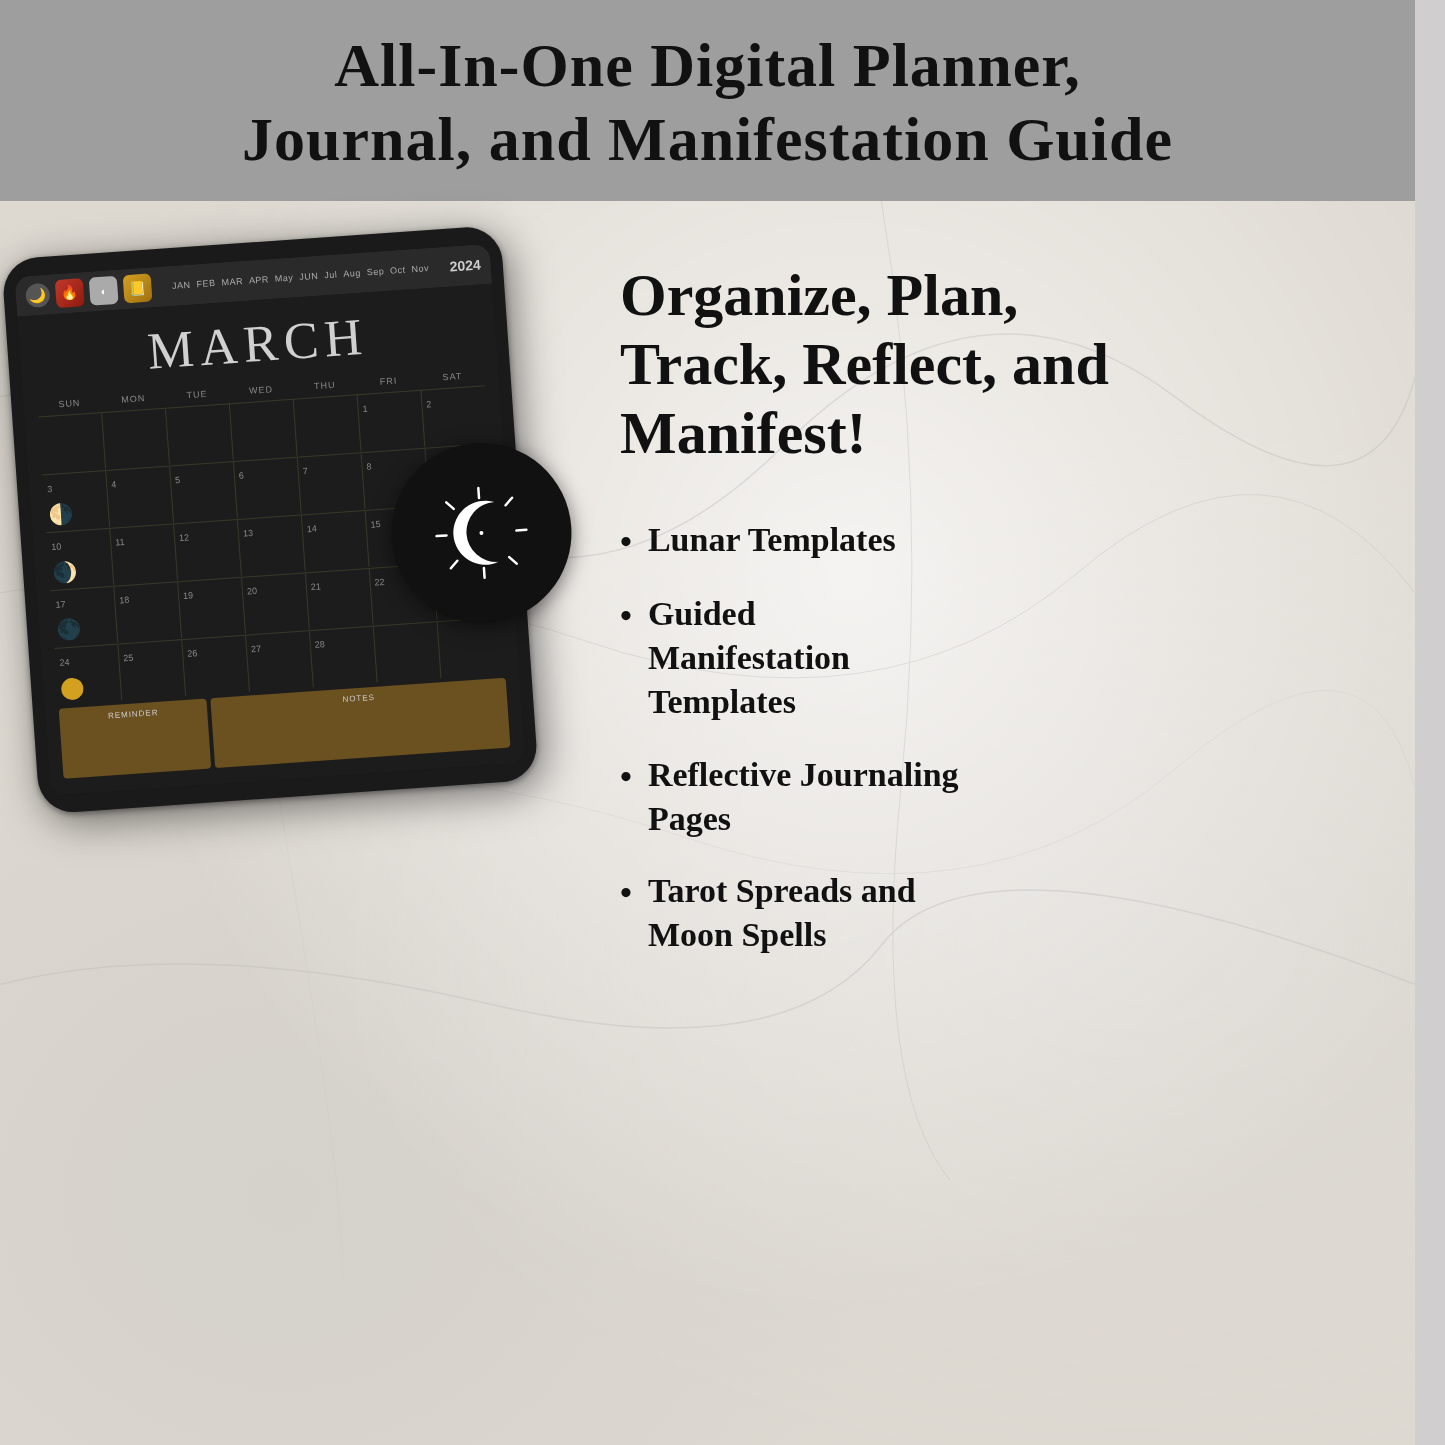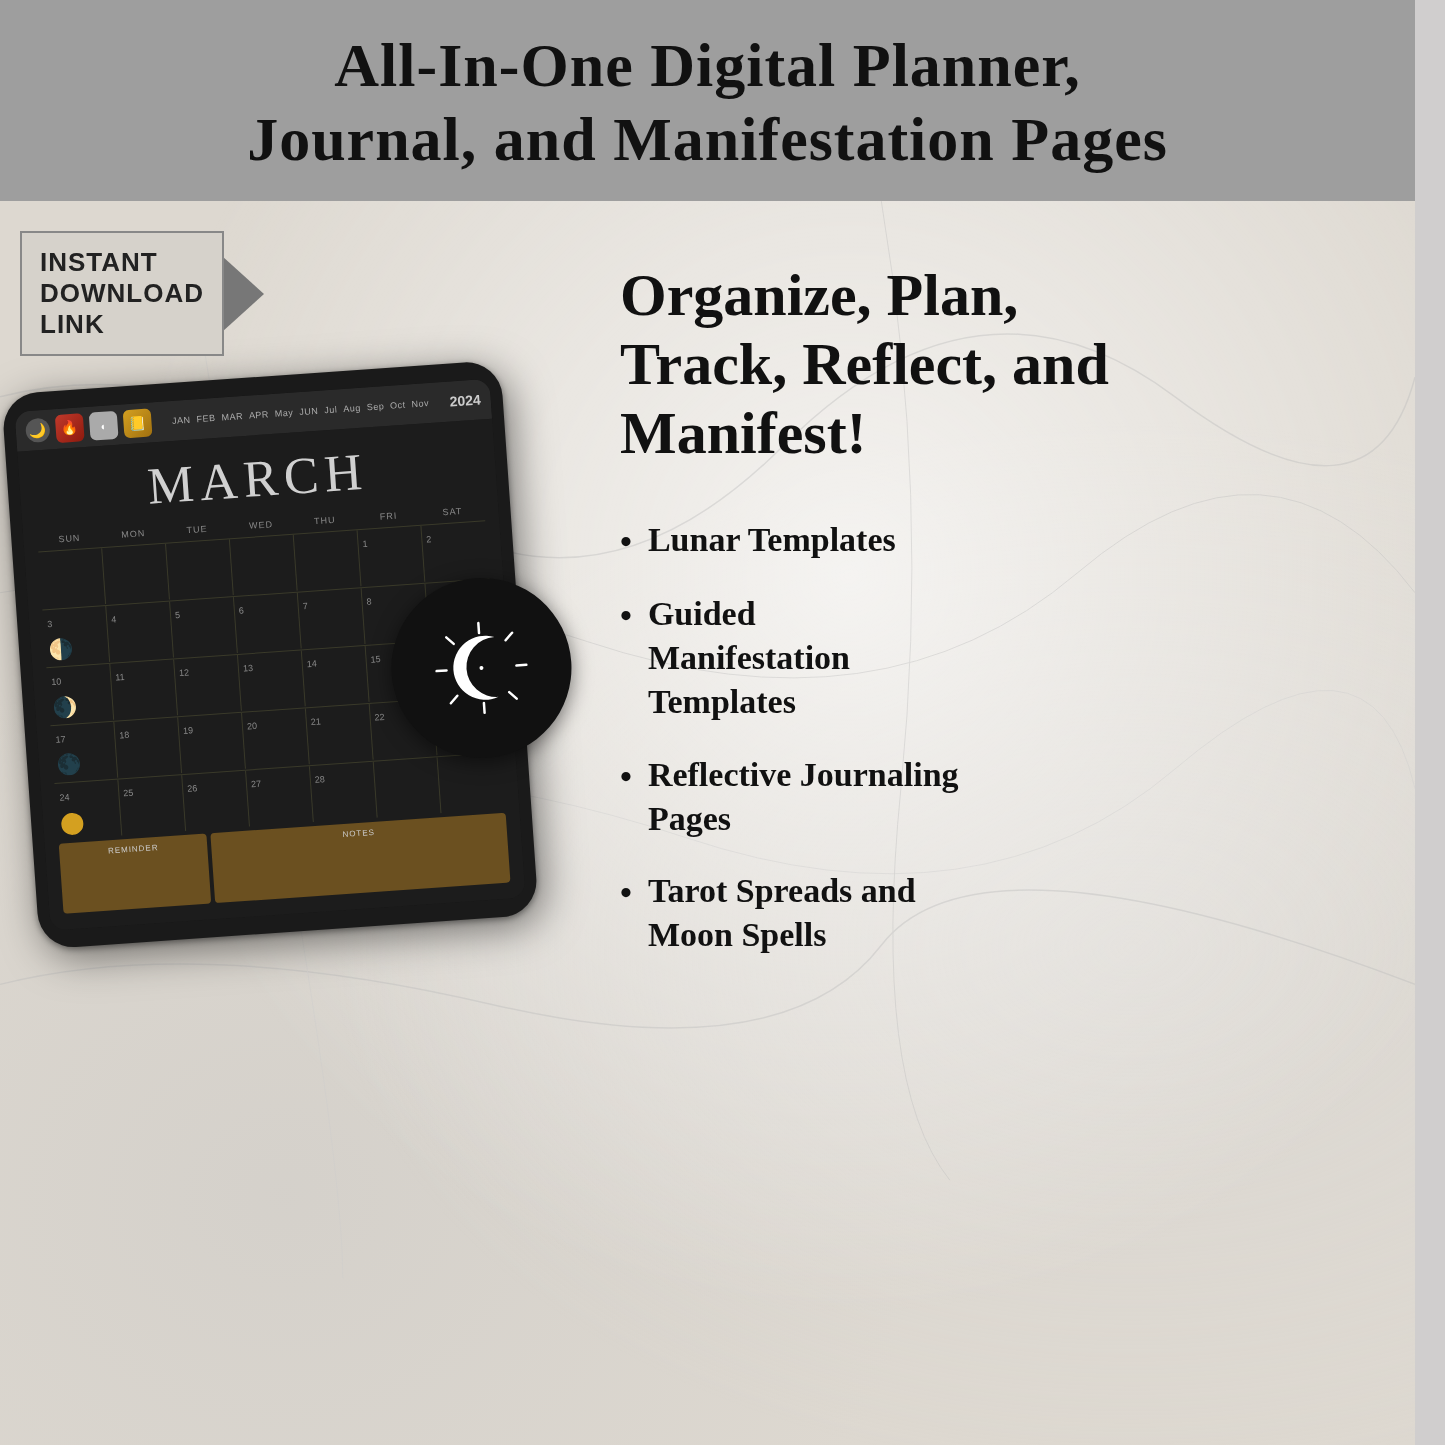--- a/index.html
+++ b/index.html
@@ -337,43 +337,37 @@
     }
   </style>
 </head>
 <body>
 
 <div class="page">
 
   <div class="header">
     <div class="header-title">
       <span>All-In-One Digital Planner,</span><br>
-      <span>Journal, and Manifestation Pages</span>
+      <span>Journal, and Manifestation Guide</span>
     </div>
   </div>
 
   <div class="main-content">
 
     <svg class="marble-lines" viewBox="0 0 1445 1245" xmlns="http://www.w3.org/2000/svg">
       <path d="M0,200 Q200,150 400,300 T800,250 T1200,200 T1445,180" stroke="#bbb" stroke-width="1.5" fill="none"></path>
       <path d="M0,400 Q300,350 600,450 T1100,380 T1445,400" stroke="#bbb" stroke-width="1" fill="none"></path>
       <path d="M100,600 Q400,550 700,650 T1200,580 T1445,600" stroke="#ccc" stroke-width="1" fill="none"></path>
       <path d="M0,800 Q200,750 500,820 T900,760 T1445,800" stroke="#bbb" stroke-width="1.5" fill="none"></path>
       <path d="M200,100 Q250,400 300,700 T350,1100" stroke="#ccc" stroke-width="1" fill="none"></path>
       <path d="M900,0 Q950,300 920,600 T970,1000" stroke="#bbb" stroke-width="1" fill="none"></path>
     </svg>
 
     <div class="left-col">
 
-      <div class="instant-download">
-        <div class="instant-download-text">
-          INSTANT<br>DOWNLOAD<br>LINK
-        </div>
-        <div class="arrow-shape"></div>
-      </div>
 
       <div class="ipad-container">
         <div class="ipad-frame">
           <div class="ipad-screen">
 
             <div class="ipad-top-bar">
               <div class="ipad-icons-left">
                 <div class="moon-icon-small">🌙</div>
                 <div class="app-icon">🔥</div>
                 <div class="app-icon app-icon-half" style="background:#aaa; font-size:10px;">◐</div>

